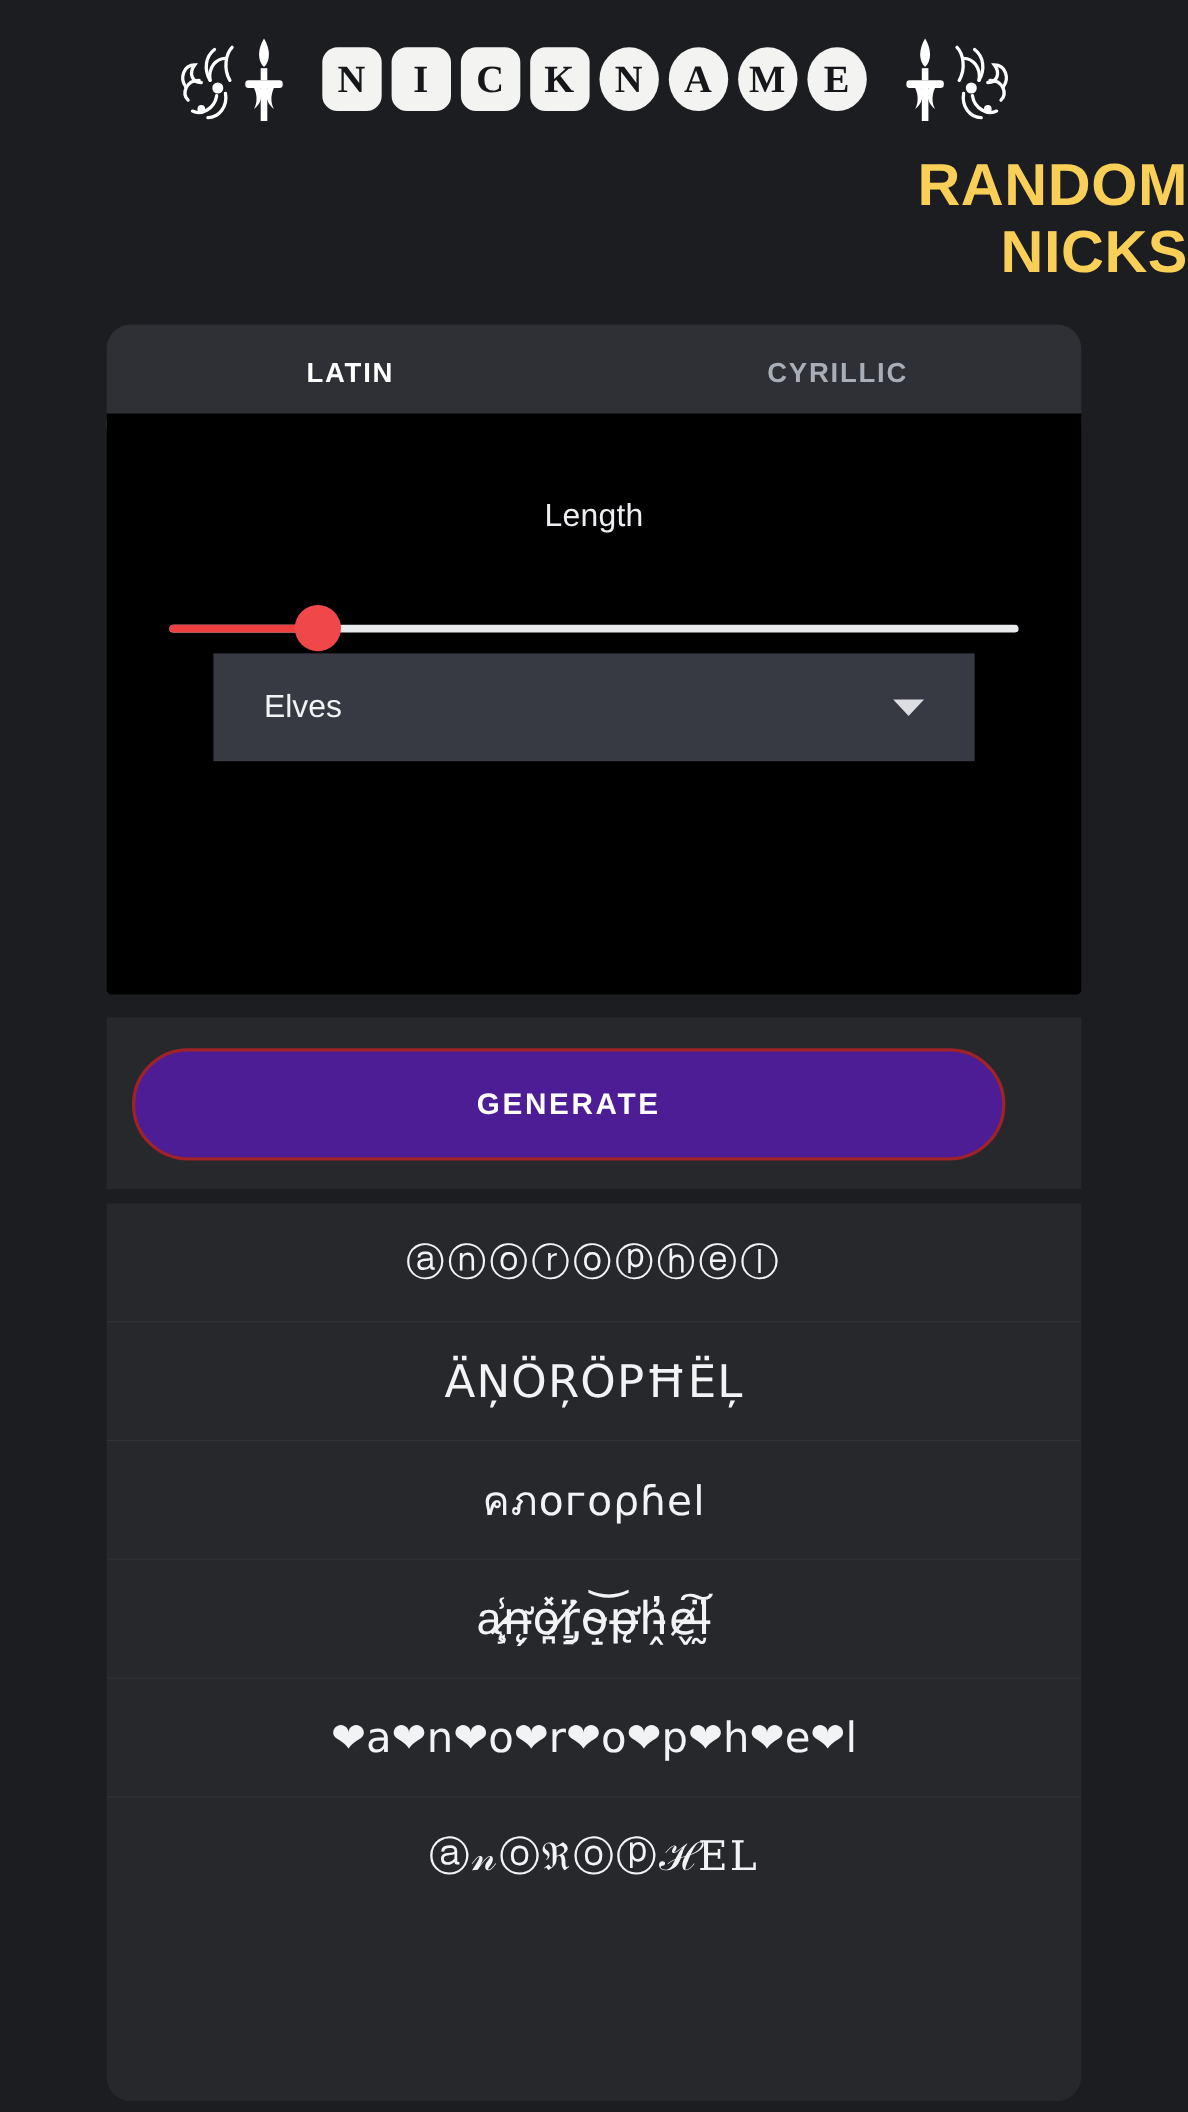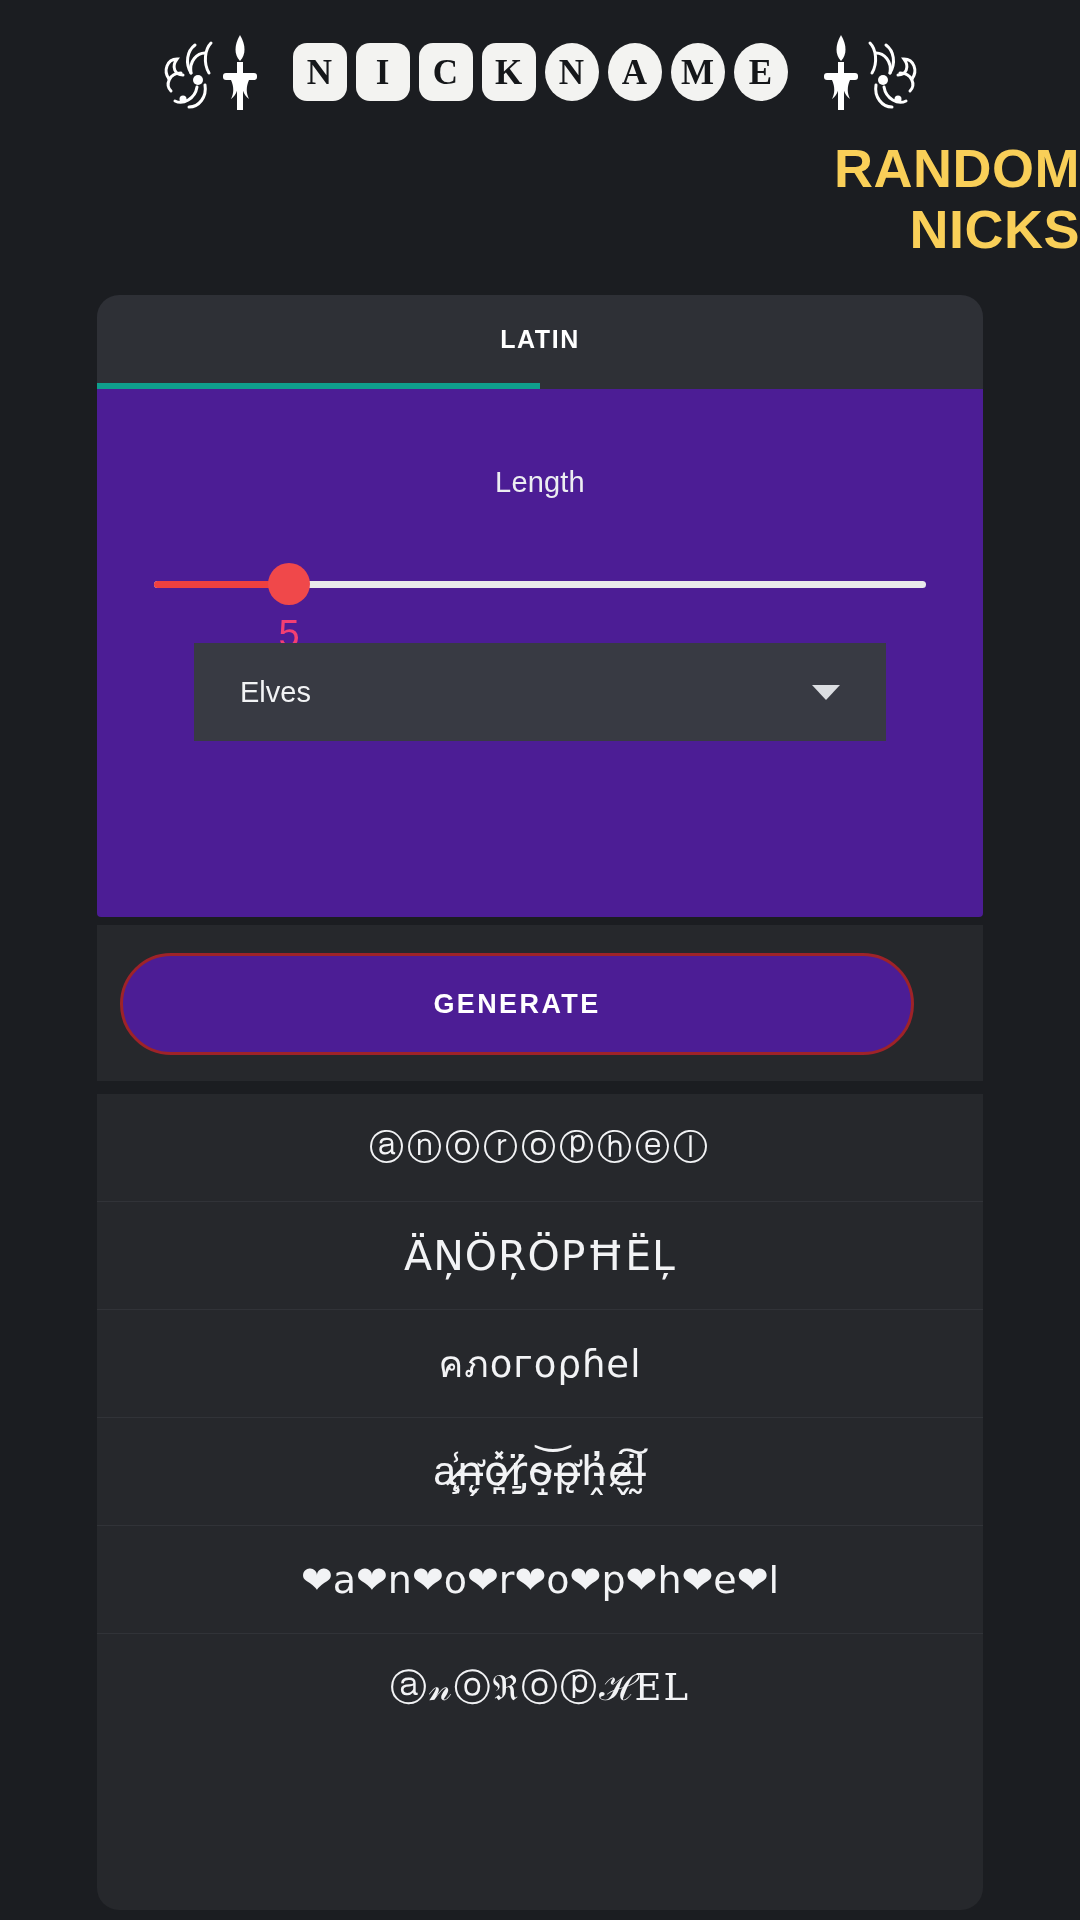--- a/index.html
+++ b/index.html
@@ -111,24 +111,24 @@
     top: 0;
     width: 443px;
     height: 6px;
     background: #0f9e8d;
   }
 
   
   .controls-card {
     position: absolute;
     left: 97px;
-    top: 389px;
+    top: 376px;
     width: 886px;
     height: 528px;
-    background: #4c1d95;
+    background: #000000;
     border-radius: 0 0 4px 4px;
   }
 
   .length-label {
     text-align: center;
     color: #eceef1;
     font-size: 29px;
     padding-top: 77px;
     letter-spacing: 0.2px;
   }
@@ -181,21 +181,20 @@
     position: absolute;
     left: 97px;
     top: 218px;
     width: 692px;
     height: 98px;
     background: #383a43;
     display: flex;
     align-items: center;
     padding: 0 46px;
     cursor: pointer;
-    margin-top: 36px;
   }
   .dropdown-value {
     flex: 1 1 auto;
     color: #f2f3f5;
     font-size: 29px;
   }
   .caret {
     width: 0;
     height: 0;
     border-left: 14px solid transparent;
@@ -331,20 +330,21 @@
   </div>
 
   <div class="page-title">
     <span>RANDOM</span>
     <span>NICKS</span>
   </div>
 
   <div class="tabs-card">
     <div class="tabs-row">
       <div class="tab active">LATIN</div>
+      <div class="tab">CYRILLIC</div>
     </div>
   </div>
   <div class="tab-indicator-track">
     <div class="tab-indicator"></div>
   </div>
 
   <div class="controls-card">
     <div class="length-label">Length</div>
 
     <div class="slider-wrap">

